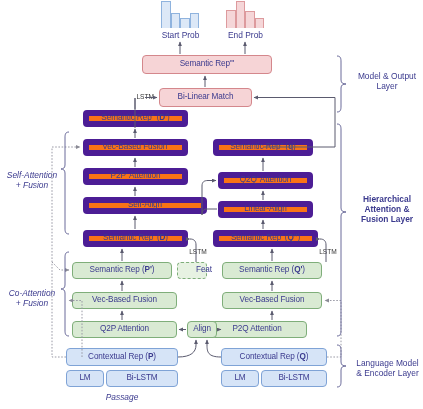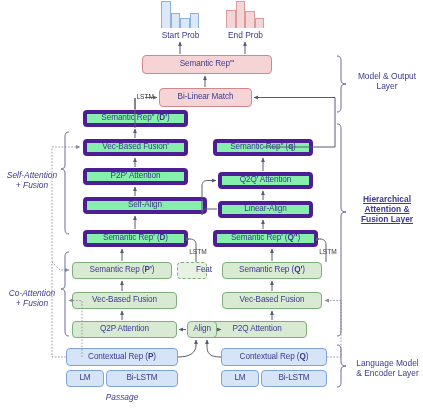--- a/index.html
+++ b/index.html
@@ -18,39 +18,39 @@
     box-sizing:border-box;
     display:flex;align-items:center;justify-content:center;
     text-align:center;
     border-radius:4px;
     font-size:8.2px;
     line-height:1.05;
     color:#3b3a8e;
     letter-spacing:-0.1px;
     white-space:nowrap;
   }
-  .yellow{background:#86efac;border:4px solid #4c1d95;}
+  .yellow{background:#f97316;border:6px solid #4c1d95;}
   .green {background:#d9ead3;border:1px solid #7fae7a;}
   .blue  {background:#d6e4f7;border:1px solid #7fa3d6;}
   .pink  {background:#f6d4d6;border:1px solid #d4878c;}
   .dashed-green{background:#e7f2e2;border:1px dashed #7fae7a;padding-left:24px;}
 
   .node b{font-weight:bold;}
 
   
   .lbl{
     position:absolute;
     font-size:8.4px;
     color:#3b3a8e;
     text-align:center;
     line-height:1.2;
     white-space:pre-line;
   }
   .lbl.italic{font-style:italic;}
-  .lbl.bold{font-weight:bold;text-decoration:underline;}
+  .lbl.bold{font-weight:bold;}
   .tiny{font-size:6.6px;color:#333;}
 
   
   svg.overlay{position:absolute;left:0;top:0;width:423px;height:409px;pointer-events:none;}
 
   
   .chart{position:absolute;display:flex;align-items:flex-end;}
   .chart .bar{margin:0;}
   .bar-start{background:#dce8f7;border:1px solid #8fb3de;border-bottom:none;}
   .bar-end{background:#f5d6d8;border:1px solid #dd9a9d;border-bottom:none;}

